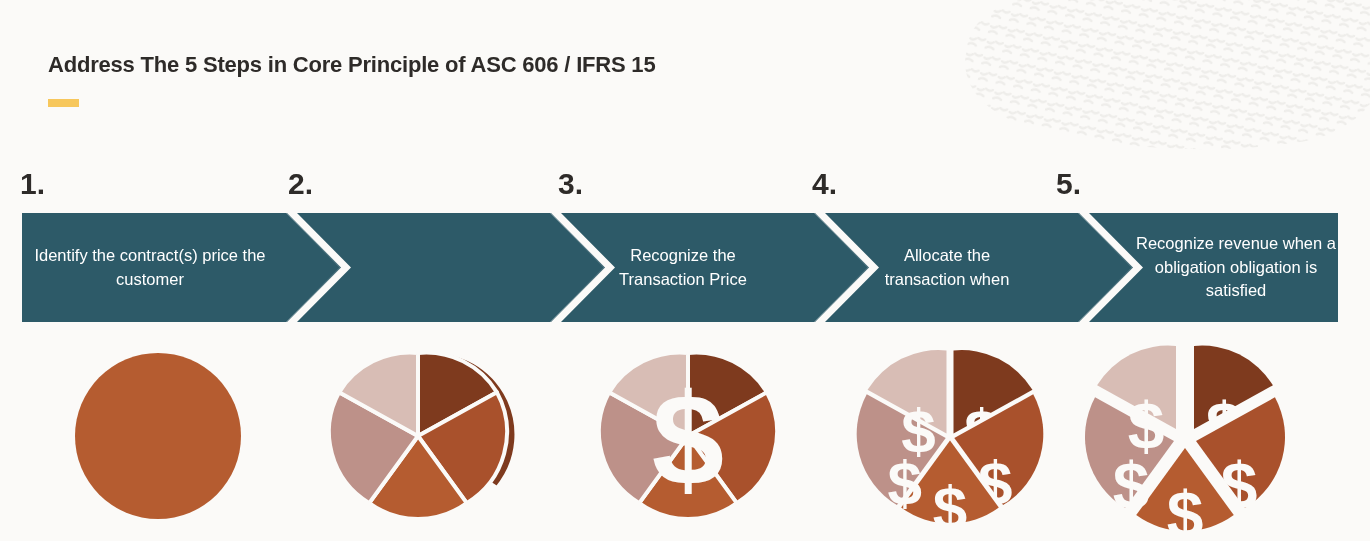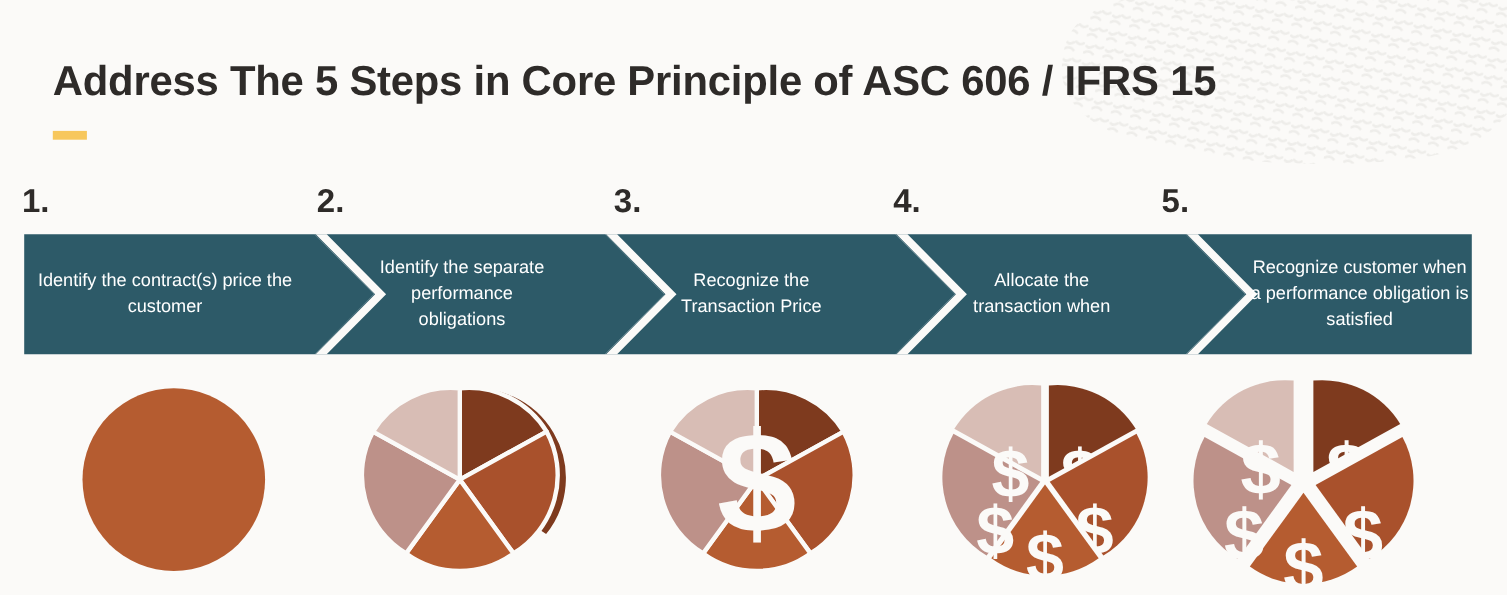--- a/index.html
+++ b/index.html
@@ -27,21 +27,21 @@
   }
 
   
   #header {
     position: absolute;
     left: 48px;
     top: 52px;
     z-index: 2;
   }
   #page-title {
-    font-size: 38px;
+    font-size: 22px;
     font-weight: bold;
     color: #2e2b29;
     letter-spacing: -0.2px;
     white-space: nowrap;
     line-height: 1.2;
   }
   #title-underline {
     margin-top: 21px;
     width: 31px;
     height: 8px;
@@ -141,24 +141,23 @@
     </g>
   </svg>
 
   <div class="step-number" style="left:20px;">1.</div>
   <div class="step-number" style="left:288px;">2.</div>
   <div class="step-number" style="left:558px;">3.</div>
   <div class="step-number" style="left:812px;">4.</div>
   <div class="step-number" style="left:1056px;">5.</div>
 
   <div class="step-label" style="left:30px;width:240px;">Identify the contract(s) price the customer</div>
-  <div class="step-label" style="left:345px;width:150px;">Identify the separate performance obligations</div>
   <div class="step-label" style="left:608px;width:150px;">Recognize the Transaction Price</div>
   <div class="step-label" style="left:872px;width:150px;">Allocate the transaction when</div>
-  <div class="step-label" style="left:1136px;width:200px;">Recognize customer when a performance obligation is satisfied</div>
+  <div class="step-label" style="left:1136px;width:200px;">Recognize revenue when a obligation obligation is satisfied</div>
 </div>
 
 <div id="icons">
 
   <div class="icon-slot" style="left:58px;">
     <svg viewBox="0 0 200 200" width="200" height="200">
       <circle cx="100" cy="100" r="83" fill="#b55c30"></circle>
     </svg>
   </div>
 

